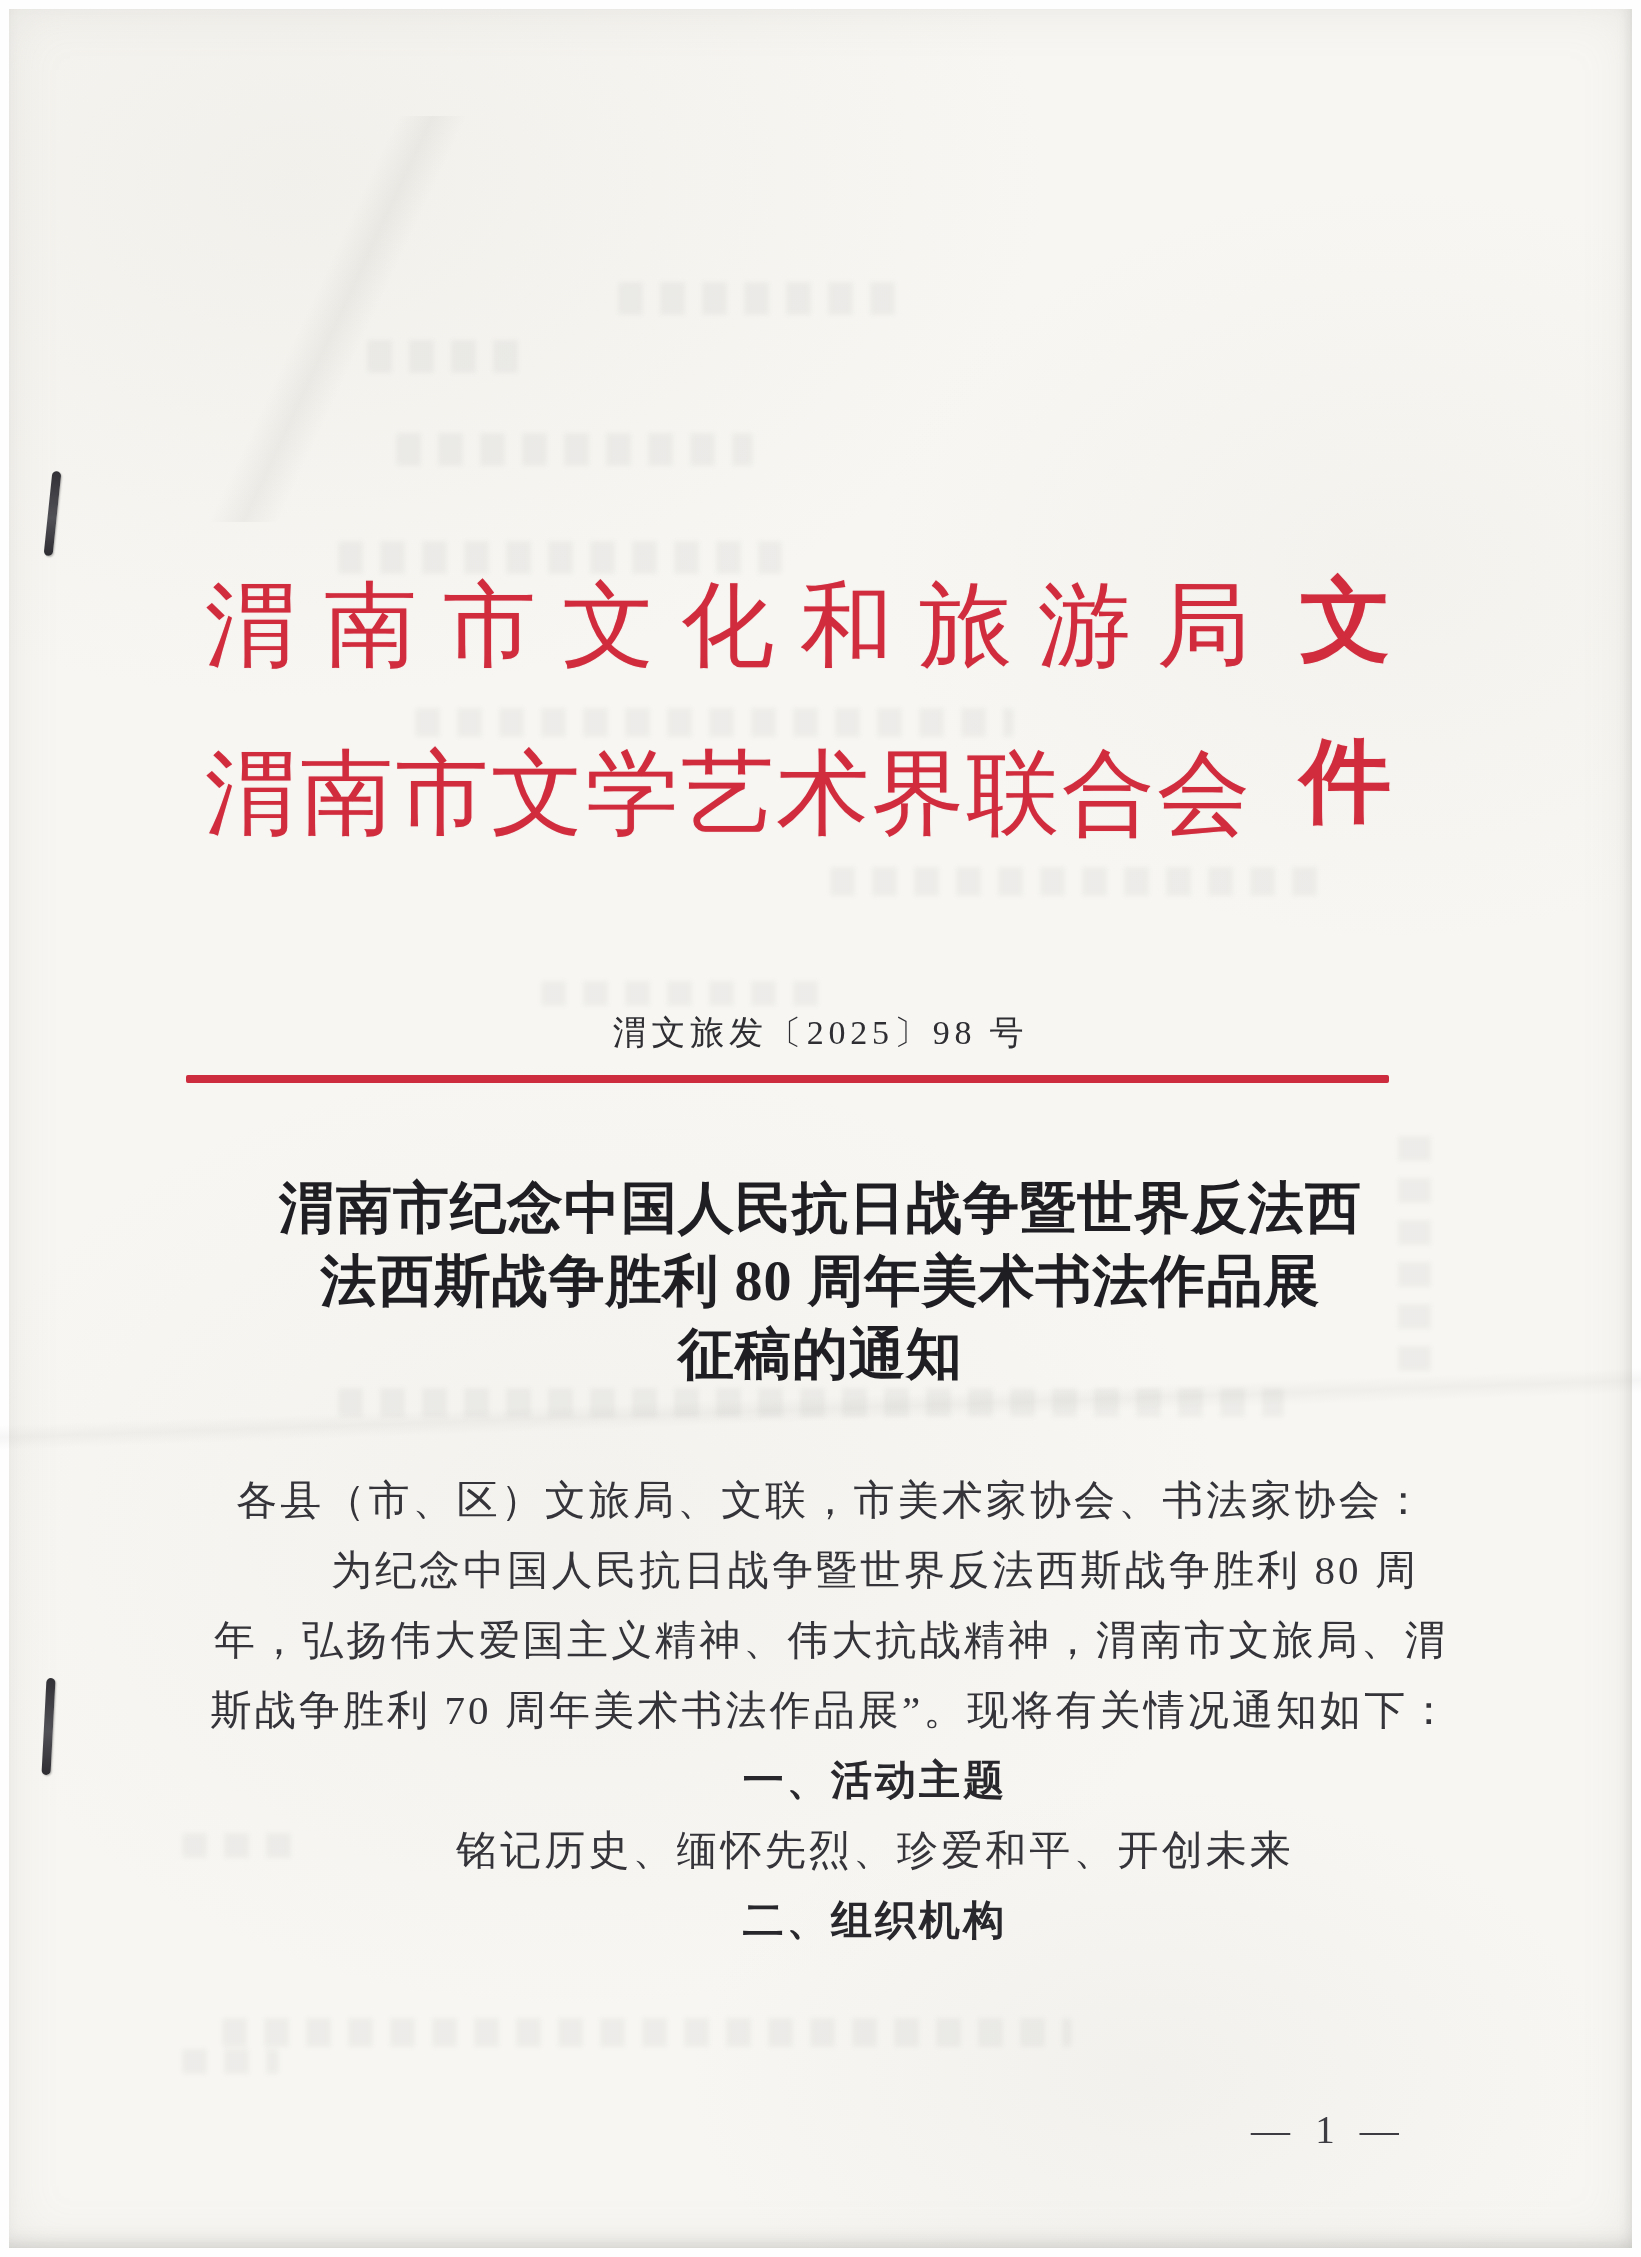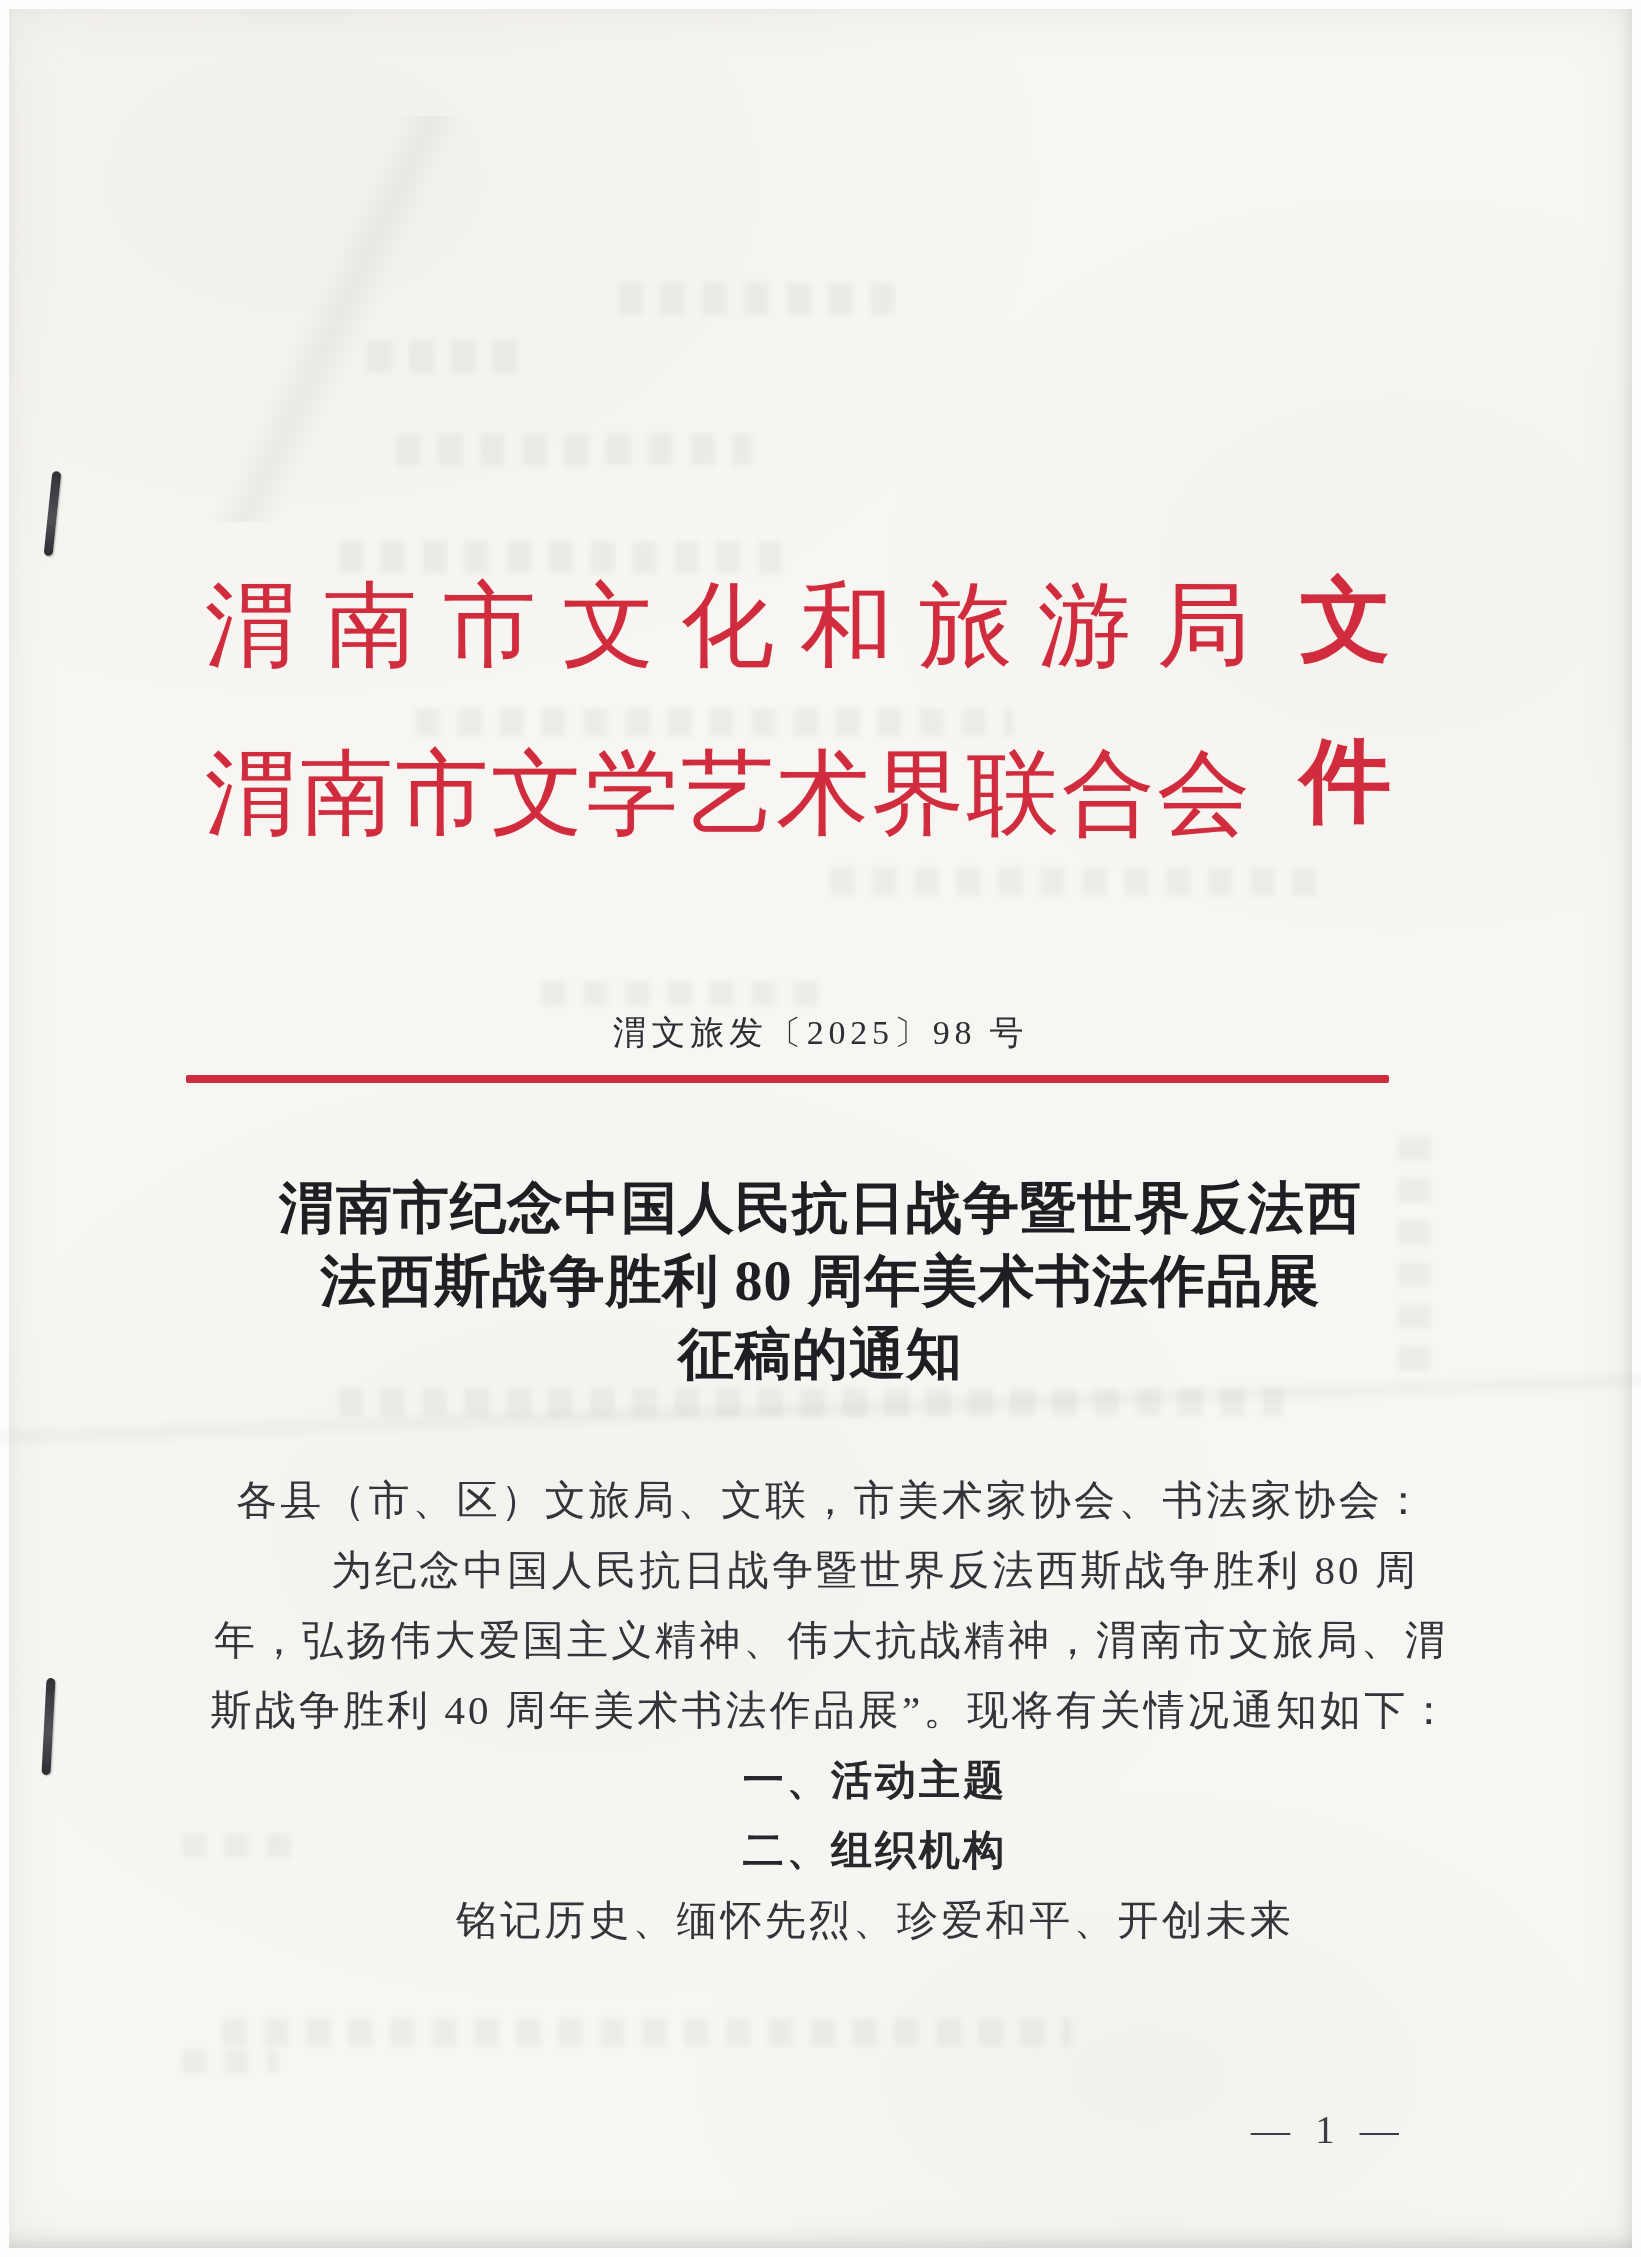--- a/index.html
+++ b/index.html
@@ -126,22 +126,22 @@
   <div class="title">
     <div>渭南市纪念中国人民抗日战争暨世界反法西</div>
     <div>法西斯战争胜利 80 周年美术书法作品展</div>
     <div>征稿的通知</div>
   </div>
 
   <div class="body-text">
     <div class="line">各县（市、区）文旅局、文联，市美术家协会、书法家协会：</div>
     <div class="line indent">为纪念中国人民抗日战争暨世界反法西斯战争胜利 80 周</div>
     <div class="line">年，弘扬伟大爱国主义精神、伟大抗战精神，渭南市文旅局、渭</div>
-    <div class="line">斯战争胜利 40 周年美术书法作品展”。现将有关情况通知如下：</div>
+    <div class="line">斯战争胜利 70 周年美术书法作品展”。现将有关情况通知如下：</div>
     <div class="line indent hei">一、活动主题</div>
+    <div class="line indent">铭记历史、缅怀先烈、珍爱和平、开创未来</div>
     <div class="line indent hei">二、组织机构</div>
-    <div class="line indent">铭记历史、缅怀先烈、珍爱和平、开创未来</div>
   </div>
 
   <div class="page-number">— 1 —</div>
 
 </div>
 
 
 </body></html>

